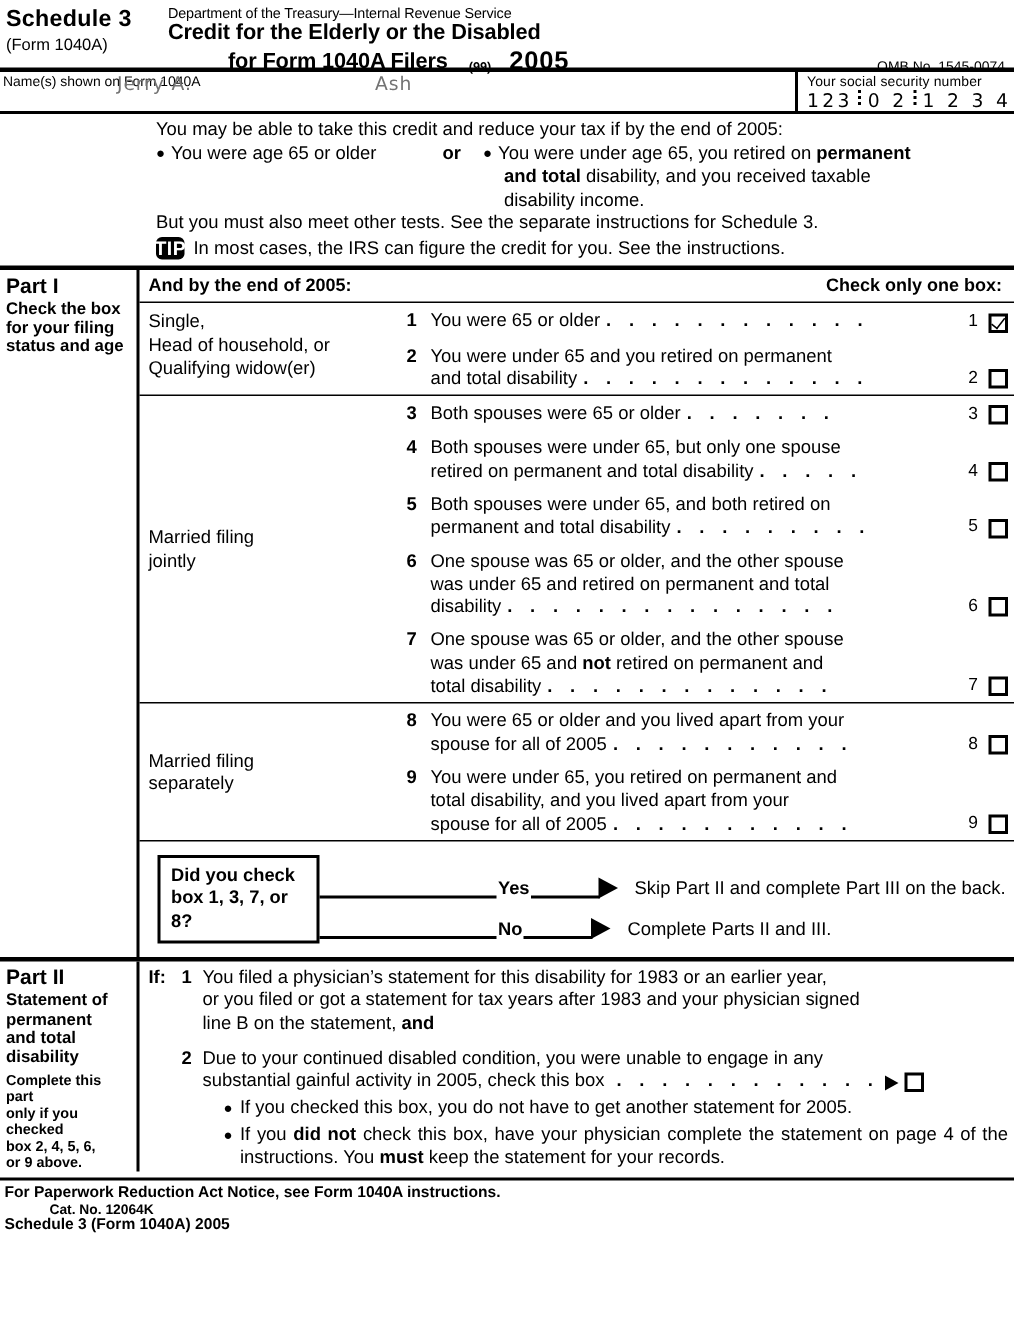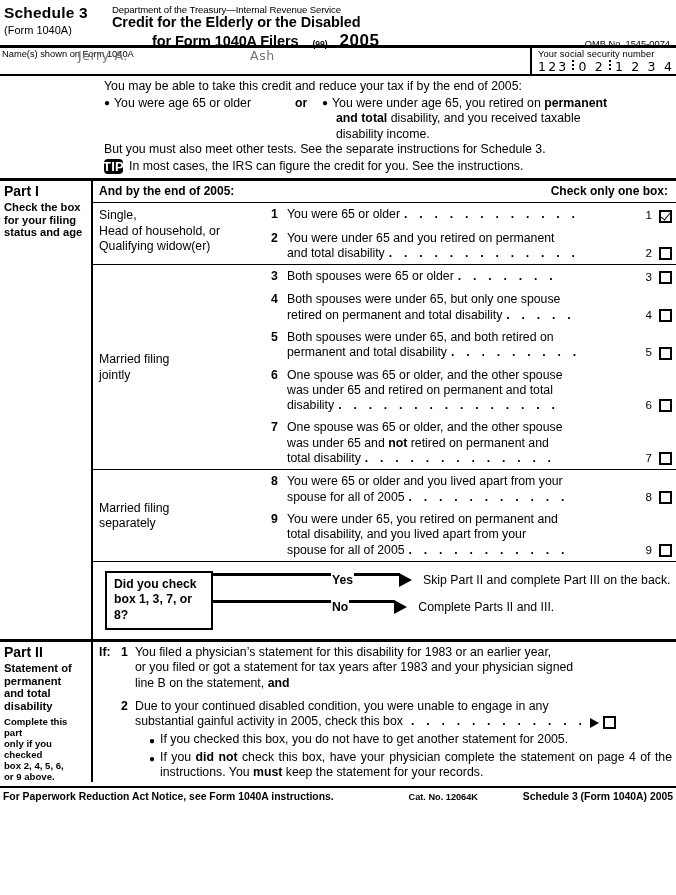--- a/index.html
+++ b/index.html
@@ -272,21 +272,21 @@
     line-height: 15.4px;
     width: 108px;
     box-sizing: border-box;
   }
   .branches {
     flex: 1 1 auto;
     padding-left: 0;
   }
   .branch {
     display: flex;
-    align-items: flex-start;
+    align-items: flex-end;
     height: 27px;
   }
   .bline-a { width: 118px; height: 2.5px; background: #000; }
   .bword {
     font-size: 12.2px;
     font-weight: bold;
     padding: 0 1px;
   }
   .bline-b { width: 46px; height: 2.5px; background: #000; }
   .arrow {
@@ -330,20 +330,21 @@
     margin-bottom: 2px;
   }
 
   
   .footer {
     display: flex;
     align-items: baseline;
     font-size: 10.4px;
     font-weight: bold;
     padding: 3px 3px 0 3px;
+    flex-direction: column;
   }
   .ft-left { flex: 0 0 auto; }
   .ft-cat { flex: 1 1 auto; text-align: center; font-size: 9.2px; padding-left: 30px; }
   .ft-right { flex: 0 0 auto; }
 </style>
 </head>
 <body>
 
 <div id="form">
 

